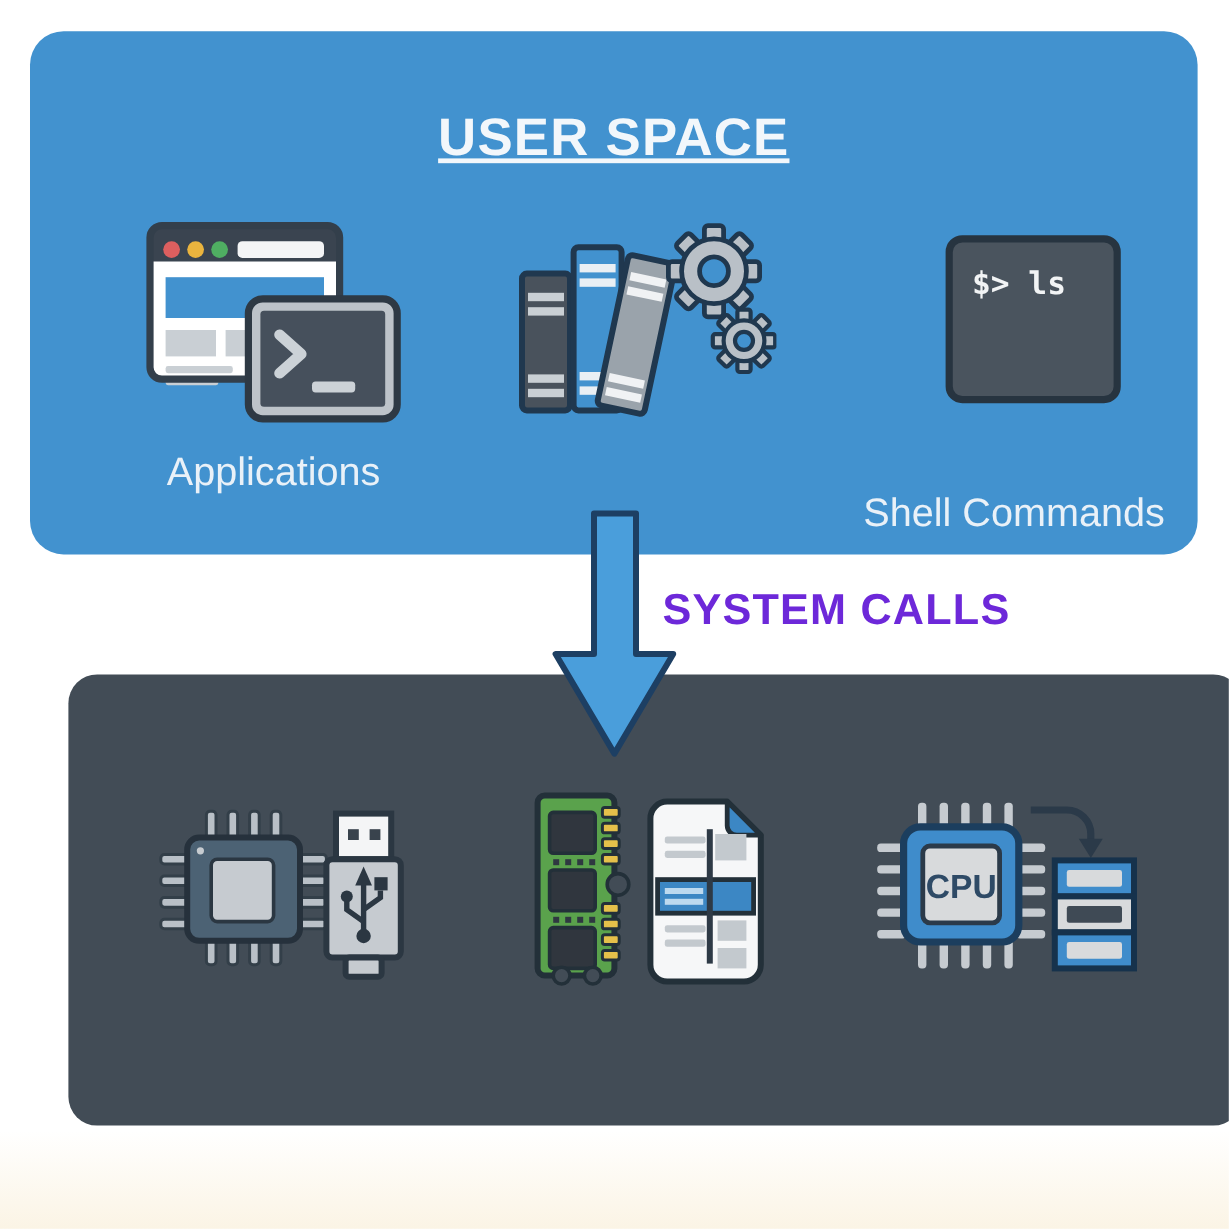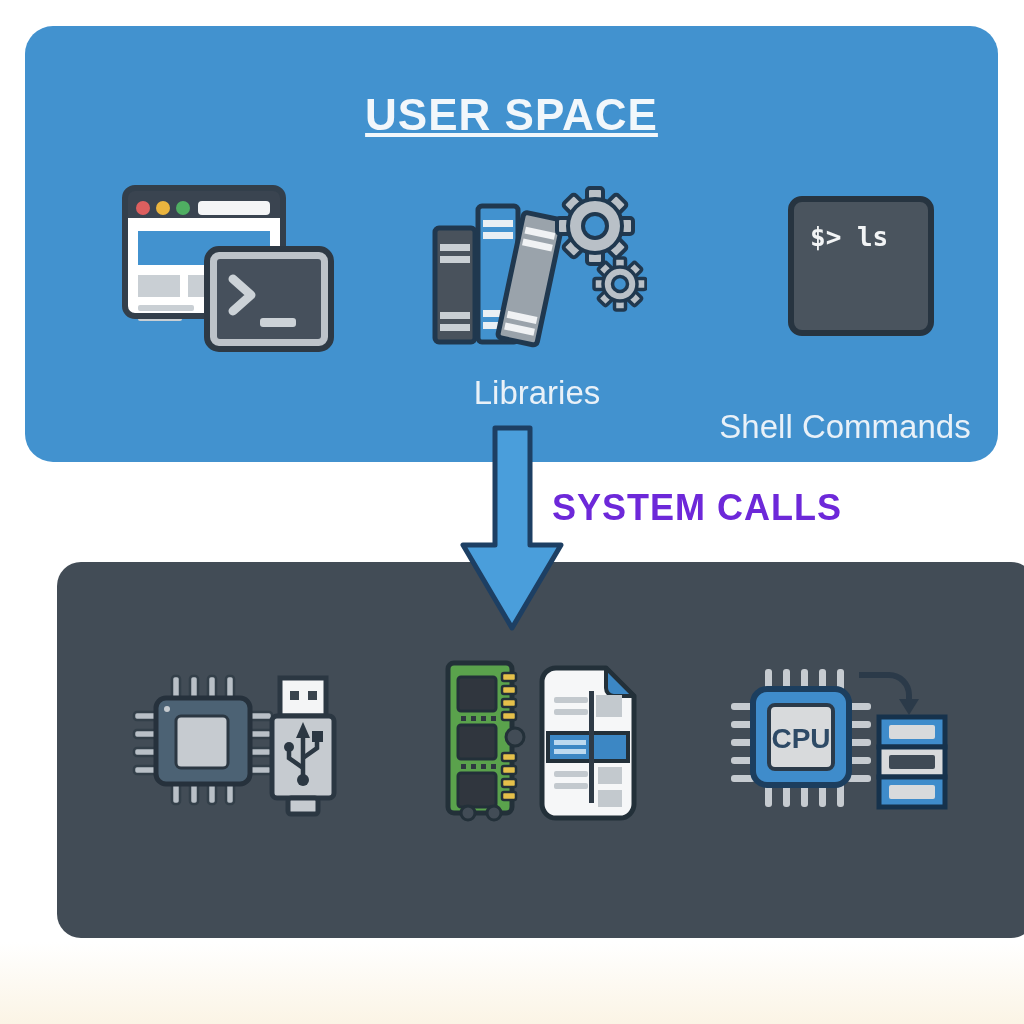--- a/index.html
+++ b/index.html
@@ -166,21 +166,21 @@
           <circle r="17" fill="#b9c0c7" stroke="#20384f" stroke-width="3.5"></circle>
           <circle r="7.5" fill="#4292cf" stroke="#20384f" stroke-width="3.5"></circle>
         </g>
       </svg>
     </div>
 
     <div class="shell-box">
       <div class="shell-line1">$&gt; ls</div>
     </div>
 
-    <div class="u-label l2">Libraries</div>
+    <div class="u-label l1">Applications</div>
     <div class="u-label l3">Shell Commands</div>
   </div>
 
   <div class="syscall-label">SYSTEM CALLS</div>
 
   <div class="kernel-box">
 
     <div class="icon" style="left:67px;top:96px;width:220px;height:165px;">
       <svg viewBox="0 0 220 165">
         <g>

